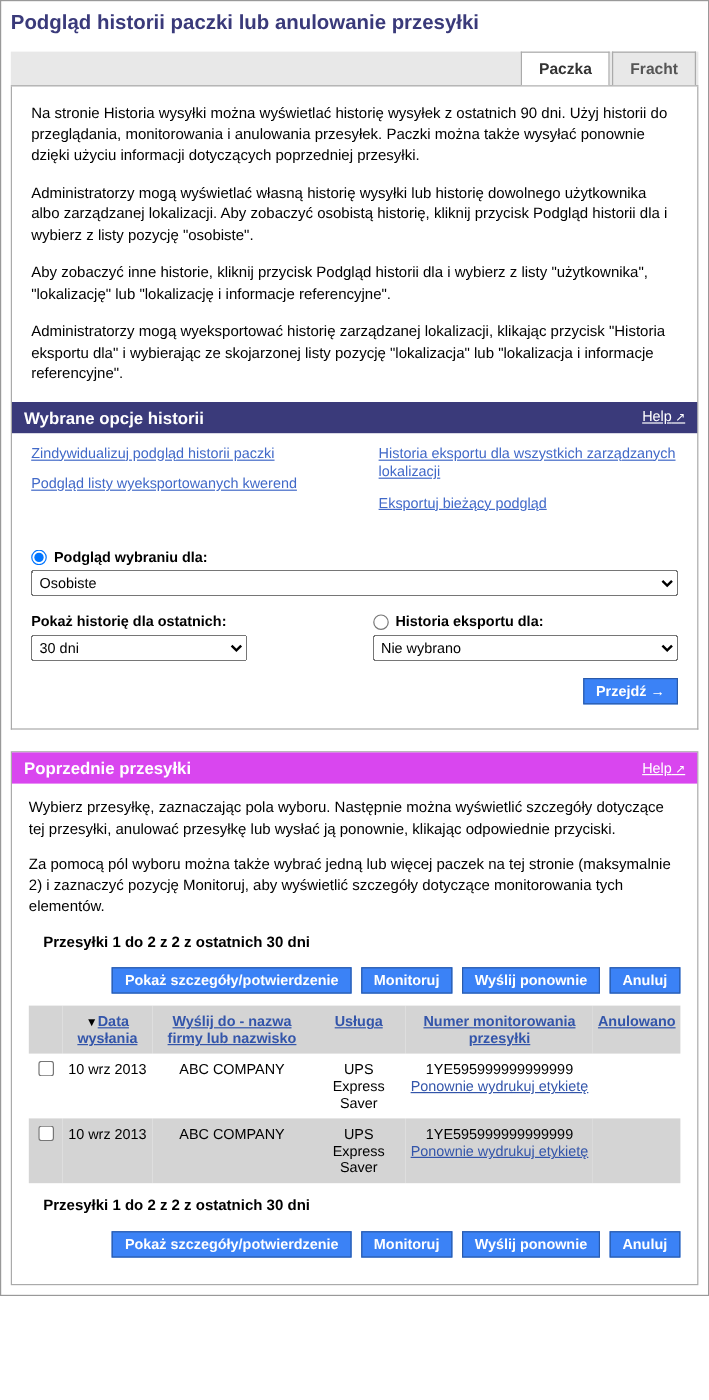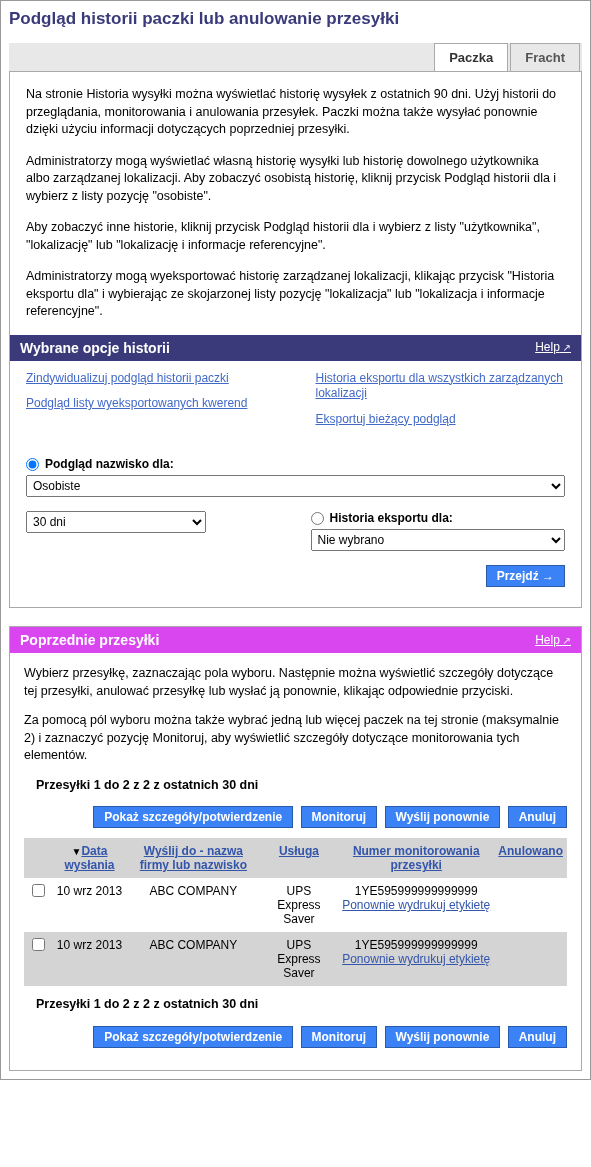--- a/index.html
+++ b/index.html
@@ -80,30 +80,31 @@
         <div class="link-col">
           <a class="text-link">Historia eksportu dla wszystkich zarządzanych lokalizacji</a>
           <a class="text-link">Eksportuj bieżący podgląd</a>
         </div>
       </div>
 
       <div class="options-row">
         <div class="option-col">
           <div class="radio-row">
             <input type="radio" name="hist" checked="" style="">
-            <label class="option-label" style="margin-bottom:0">Podgląd nazwisko dla:</label>
+            <label class="option-label" style="margin-bottom:0">Podgląd wybraniu dla:</label>
           </div>
           <select>
             <option>Osobiste</option>
           </select>
         </div>
       </div>
 
       <div class="options-row">
         <div class="option-col">
+          <label class="option-label">Pokaż historię dla ostatnich:</label>
           <select class="mid-select">
             <option>30 dni</option>
           </select>
         </div>
         <div class="option-col">
           <div class="radio-row">
             <input type="radio" name="hist" style="">
             <label class="option-label" style="margin-bottom:0">Historia eksportu dla:</label>
           </div>
           <select>

